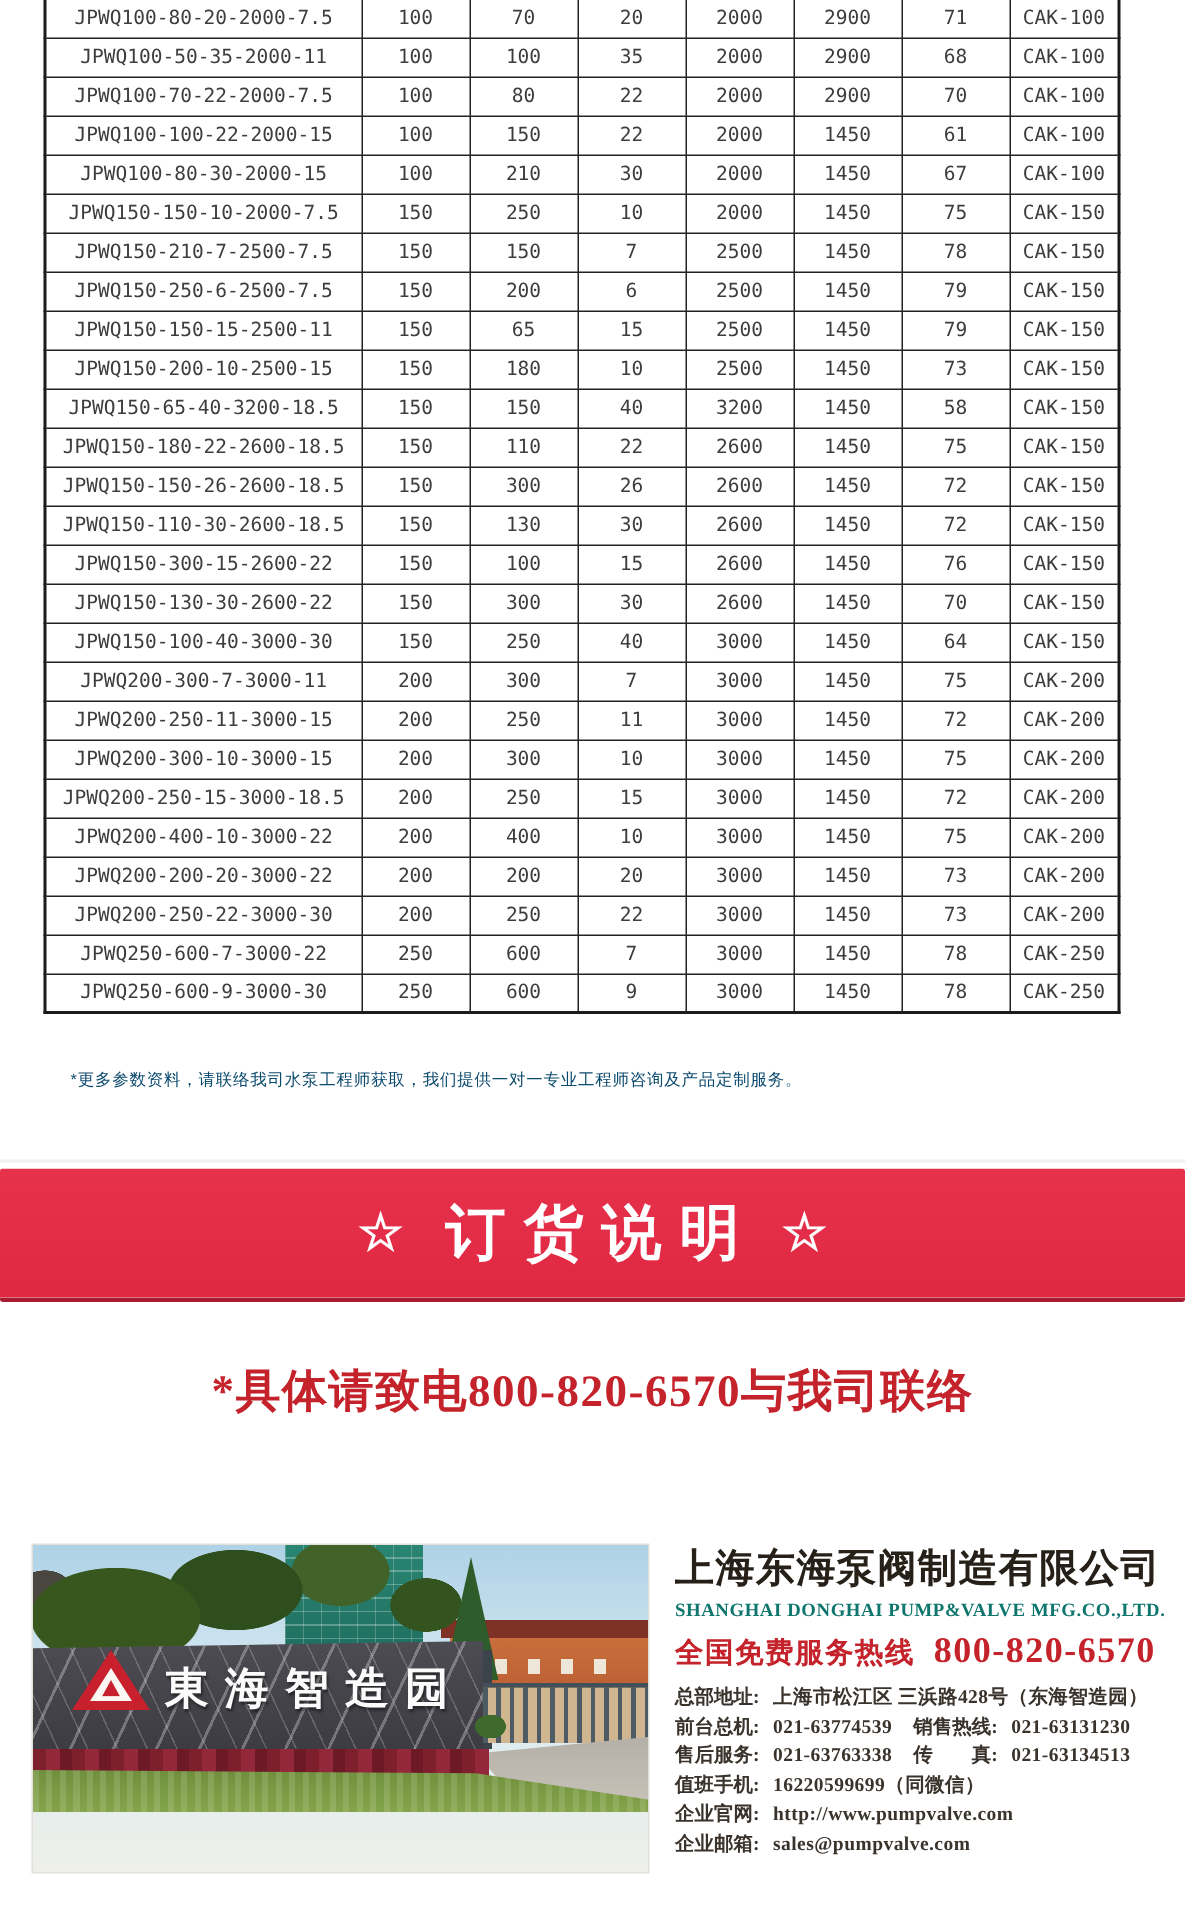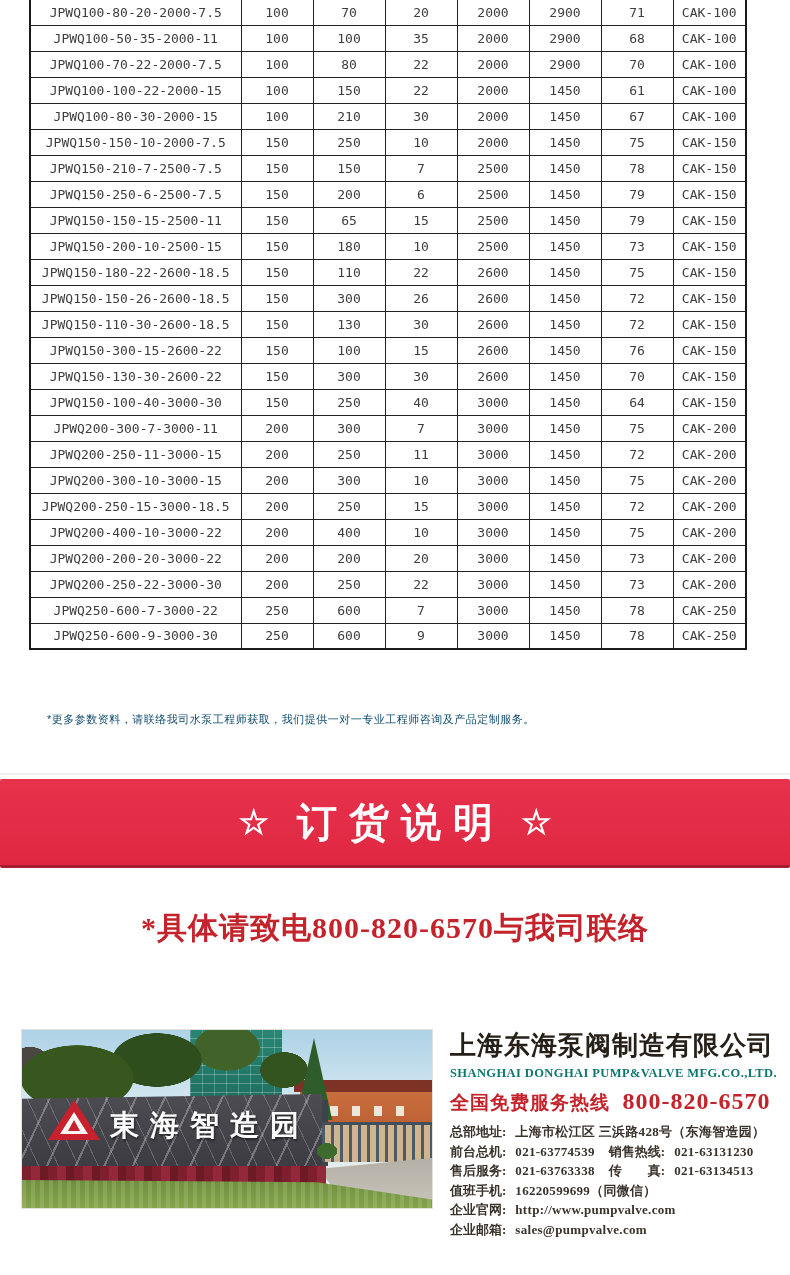--- a/index.html
+++ b/index.html
@@ -28,21 +28,21 @@
   .banner .star { color:#ffffff; font-size:34px; font-weight:bold; margin:0 16px; line-height:1; }
   .banner .title { color:#ffffff; font-size:40px; font-weight:bold; letter-spacing:12px;
                    text-indent:12px; line-height:1; }
 
   
   .order-notes { position:absolute; left:0; top:905px; width:790px; text-align:center;
                  font-family:"Liberation Serif", serif; font-weight:bold; font-size:30px;
                  color:#c4232b; line-height:45px; letter-spacing:1px; }
 
   
-  .photo { position:absolute; left:22px; top:1030px; width:410px; height:178px; overflow:hidden;
+  .photo { position:absolute; left:22px; top:1030px; width:410px; height:218px; overflow:hidden;
            outline:1px solid #e3e0da; background:#dfe9ee; }
   .photo .sky { position:absolute; inset:0; background:linear-gradient(#aed2e6, #d8eaf2 45%, #eef0e9); }
   .photo .bldg-right { position:absolute; left:278px; top:60px; width:132px; height:48px;
            background:linear-gradient(#c96f3d, #b95c32); }
   .photo .bldg-right::before { content:""; position:absolute; left:-6px; top:-10px; width:144px; height:12px;
            background:#7e3226; }
   .photo .bldg-right::after { content:""; position:absolute; left:8px; top:16px; width:110px; height:10px;
            background:repeating-linear-gradient(90deg, #efe6da 0 8px, transparent 8px 22px); }
   .photo .glass { position:absolute; left:168px; top:0; width:92px; height:72px;
            background:repeating-linear-gradient(0deg, rgba(255,255,255,0.28) 0 1px, transparent 1px 9px),
@@ -213,20 +213,30 @@
             <td class="model">JPWQ150-200-10-2500-15</td>
             <td>150</td>
             <td>180</td>
             <td>10</td>
             <td>2500</td>
             <td>1450</td>
             <td>73</td>
             <td>CAK-150</td>
           </tr>
           <tr>
+            <td class="model">JPWQ150-65-40-3200-18.5</td>
+            <td>150</td>
+            <td>150</td>
+            <td>40</td>
+            <td>3200</td>
+            <td>1450</td>
+            <td>58</td>
+            <td>CAK-150</td>
+          </tr>
+          <tr>
             <td class="model">JPWQ150-180-22-2600-18.5</td>
             <td>150</td>
             <td>110</td>
             <td>22</td>
             <td>2600</td>
             <td>1450</td>
             <td>75</td>
             <td>CAK-150</td>
           </tr>
           <tr>

